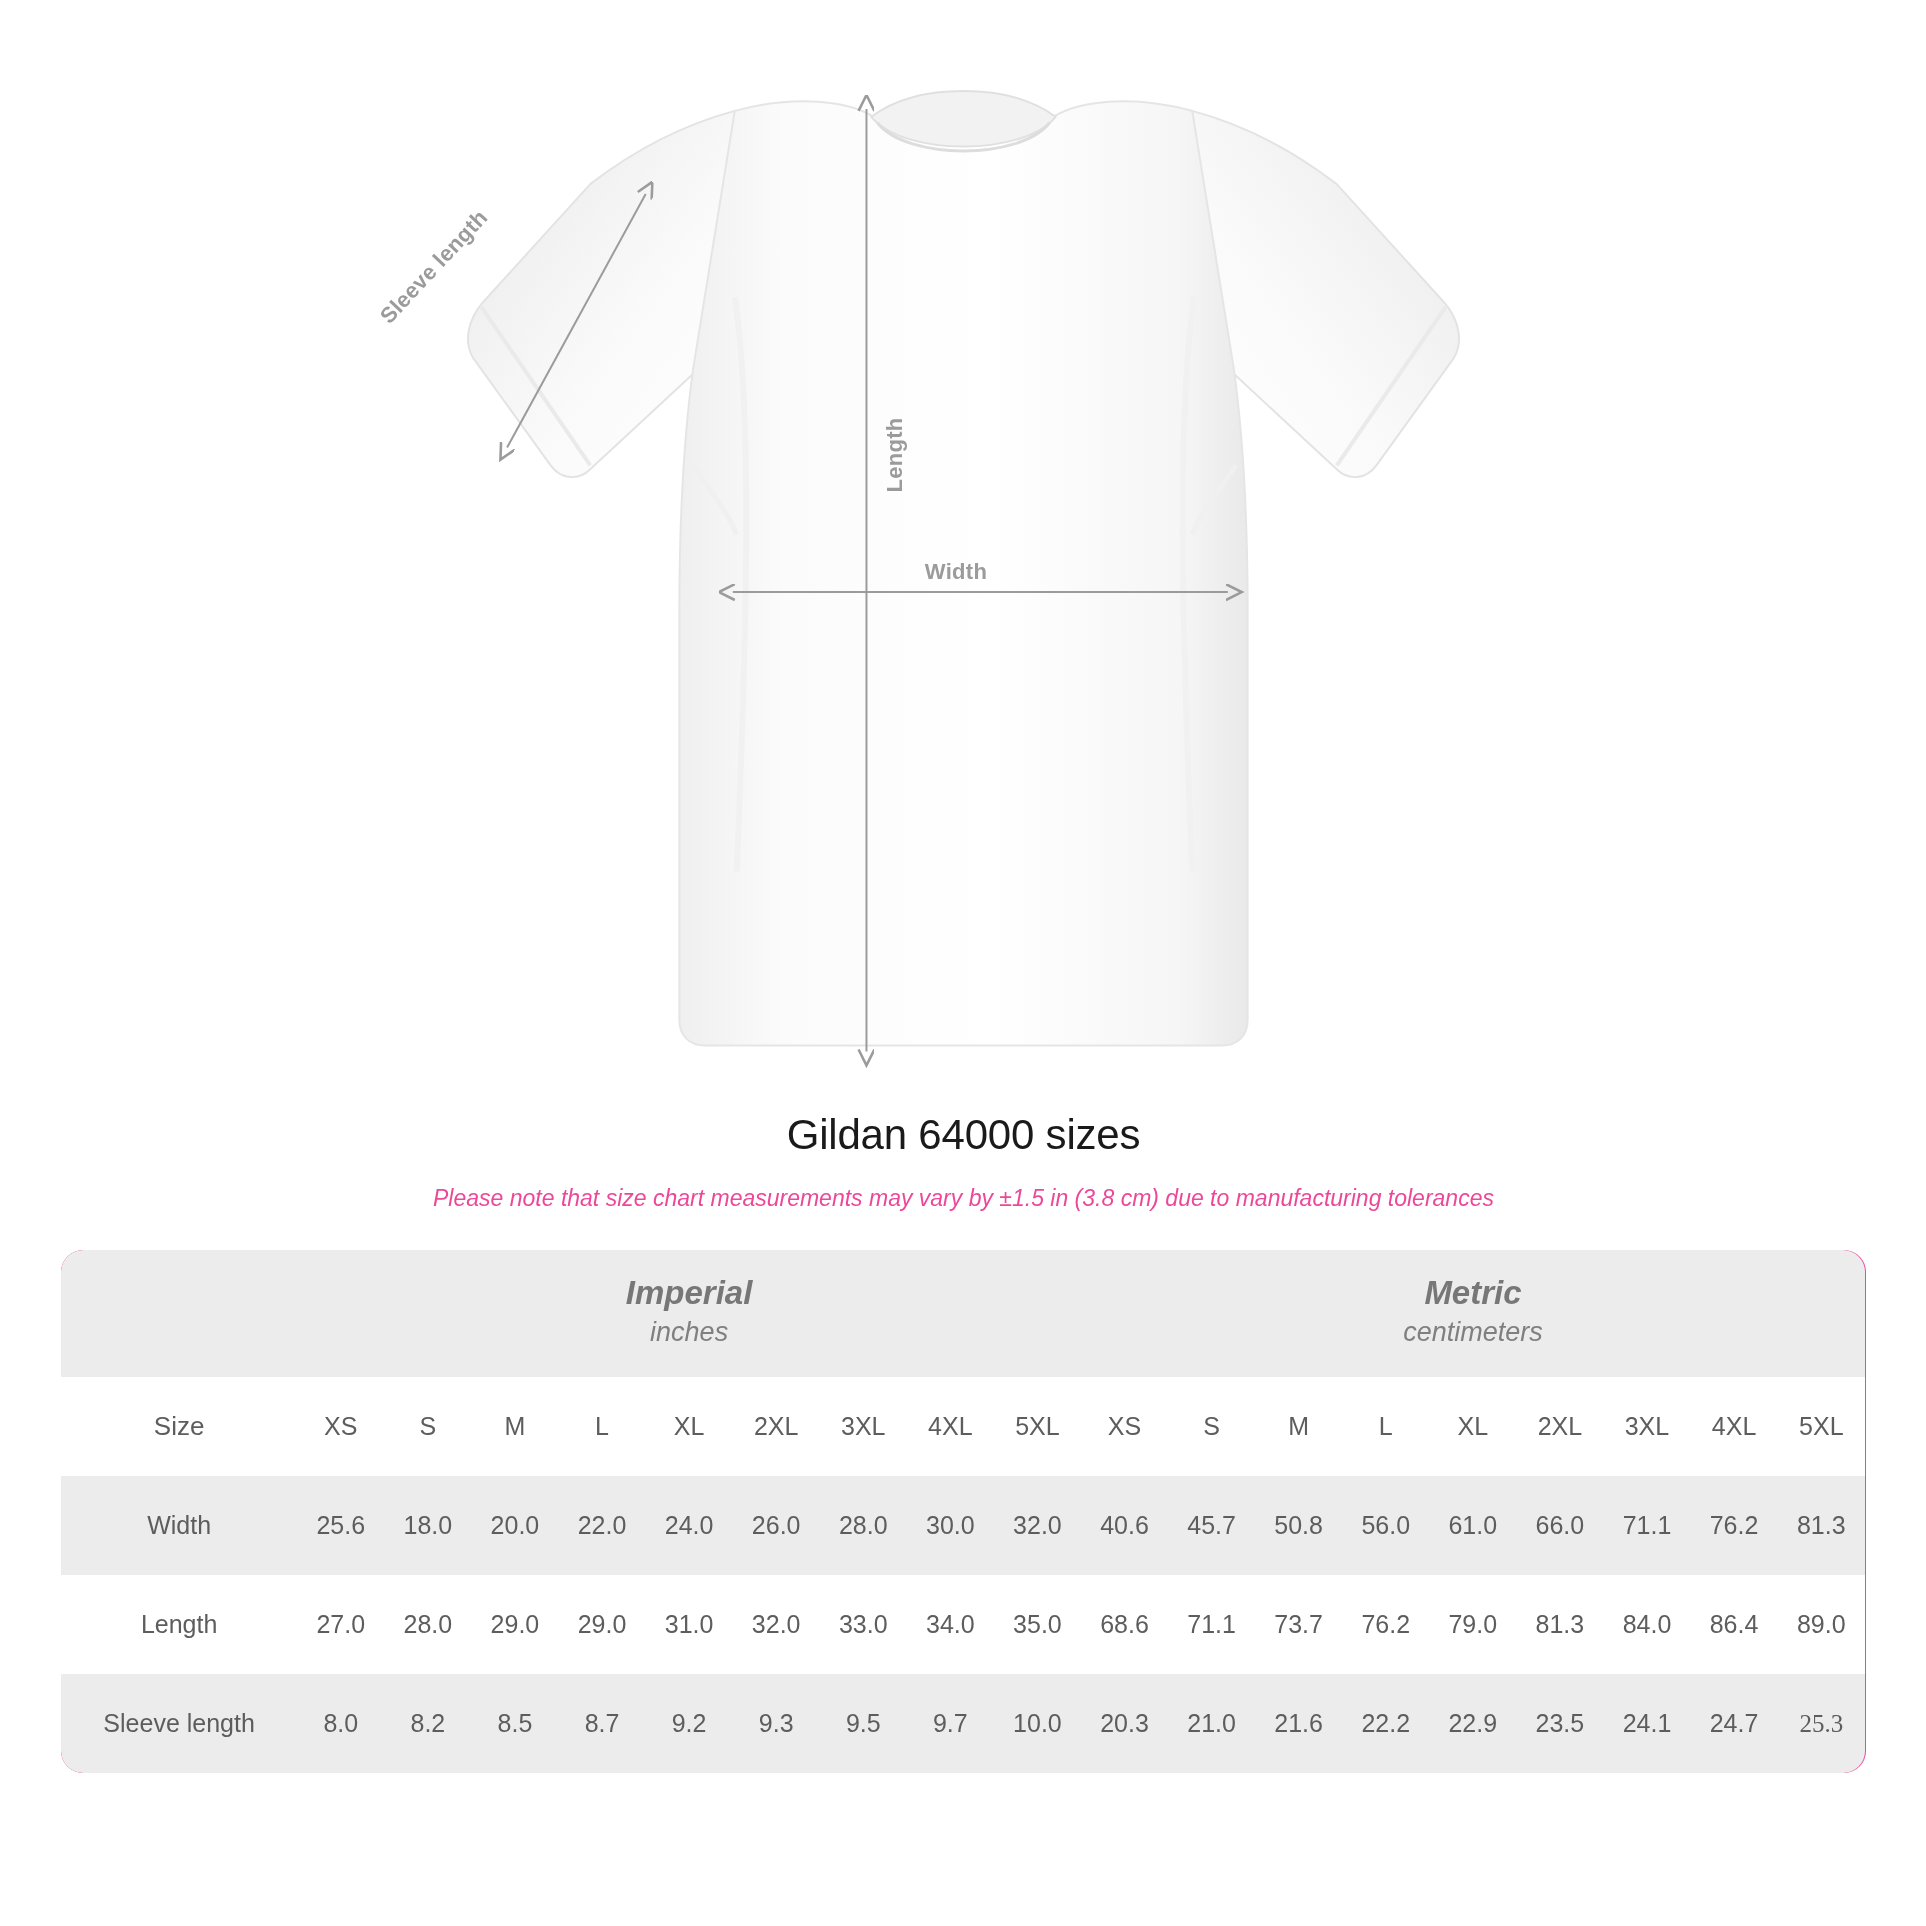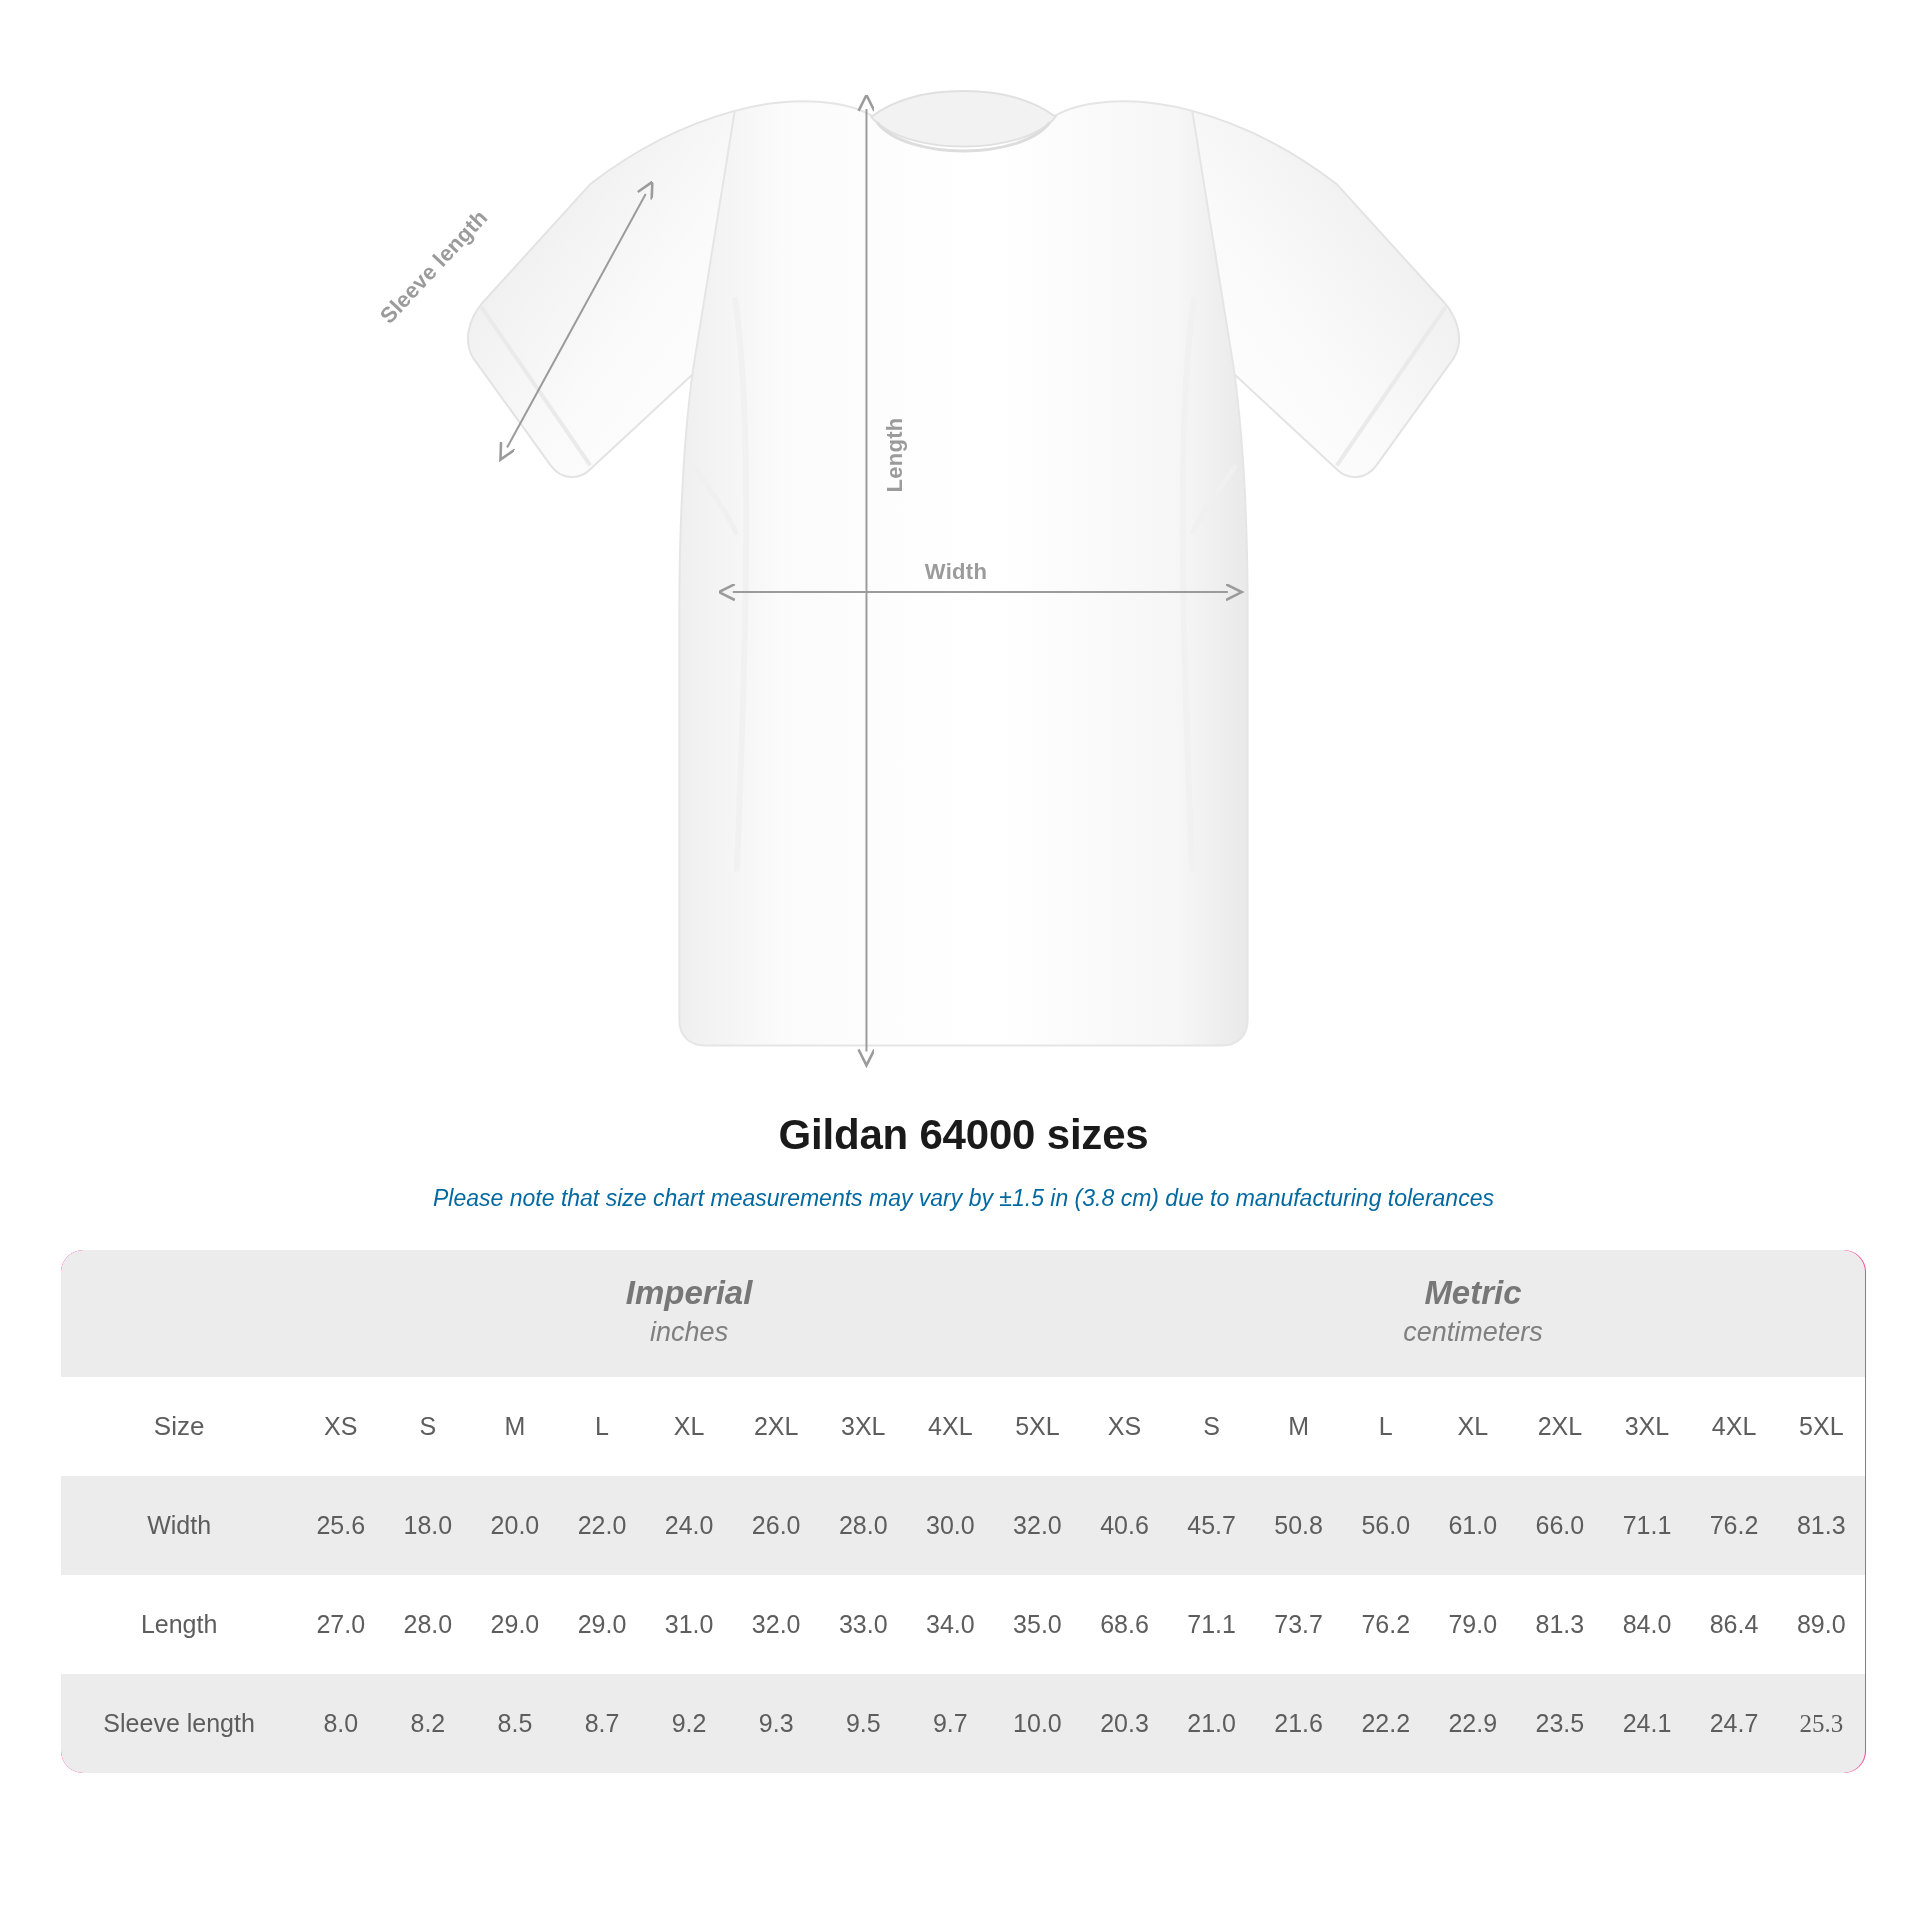--- a/index.html
+++ b/index.html
@@ -52,30 +52,30 @@
   .label-width {
     left: 956px;
     top: 572px;
     transform: translate(-50%, -50%);
   }
 
   
   .chart-title {
     text-align: center;
     font-size: 42px;
-    font-weight: bold;
+    font-weight: normal;
     color: #1a1a1a;
     margin: 12px 0 0 0;
     letter-spacing: -0.2px;
   }
   .chart-note {
     text-align: center;
     font-size: 23px;
     font-style: italic;
-    color: #0369a1;
+    color: #ec4899;
     margin-top: 26px;
   }
 
   
   .table-wrap {
     margin: 38px 61px 0 61px;
     border-radius: 22px;
     overflow: hidden;
     background: #ec4899;
   }

